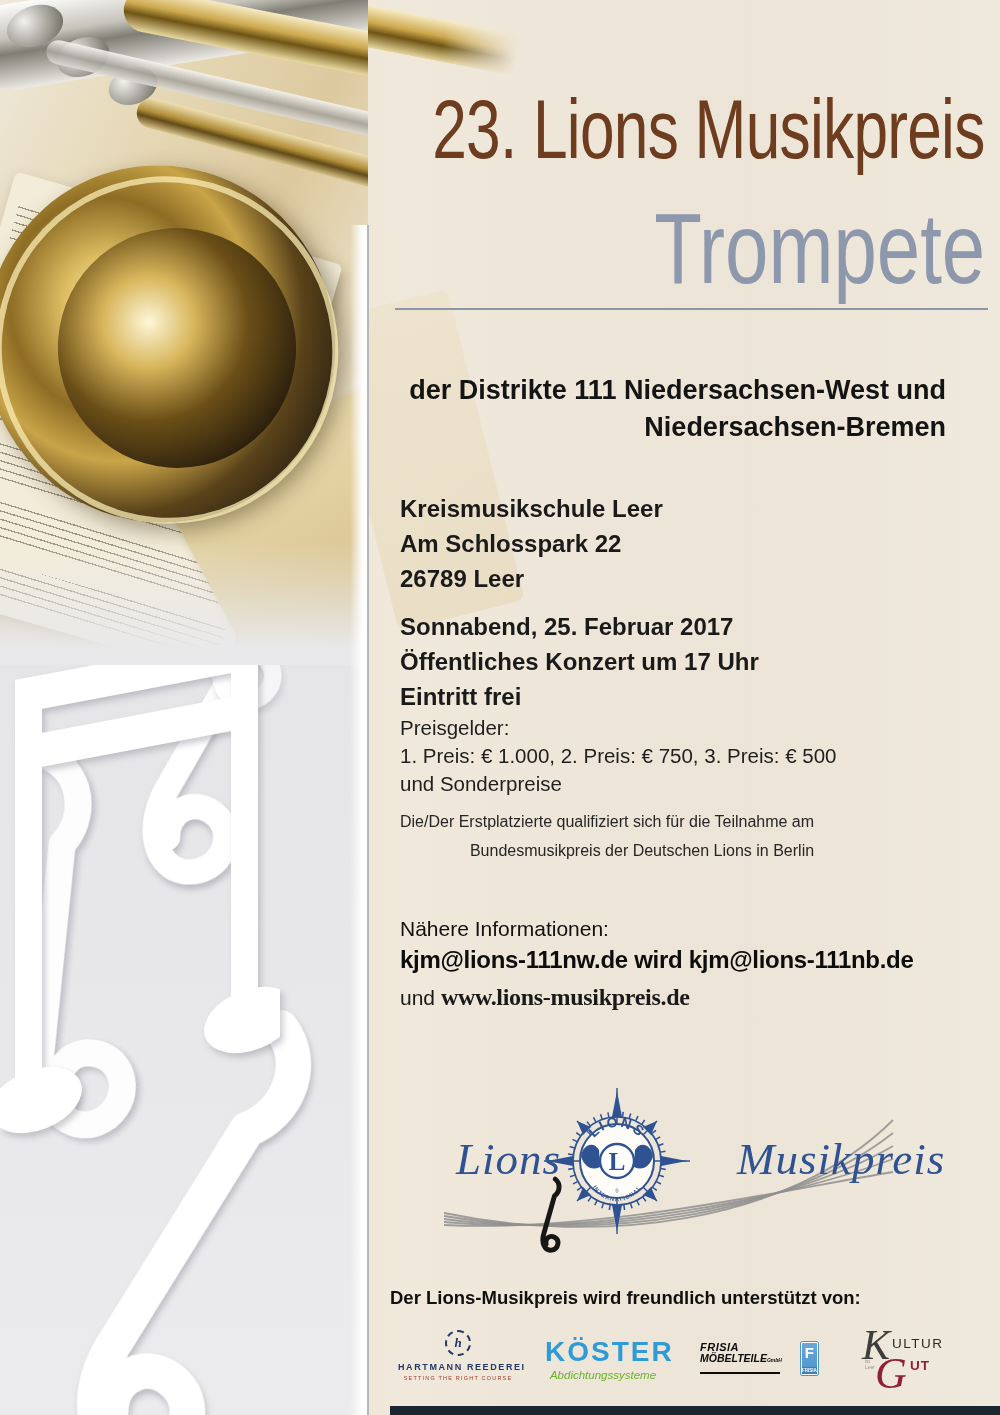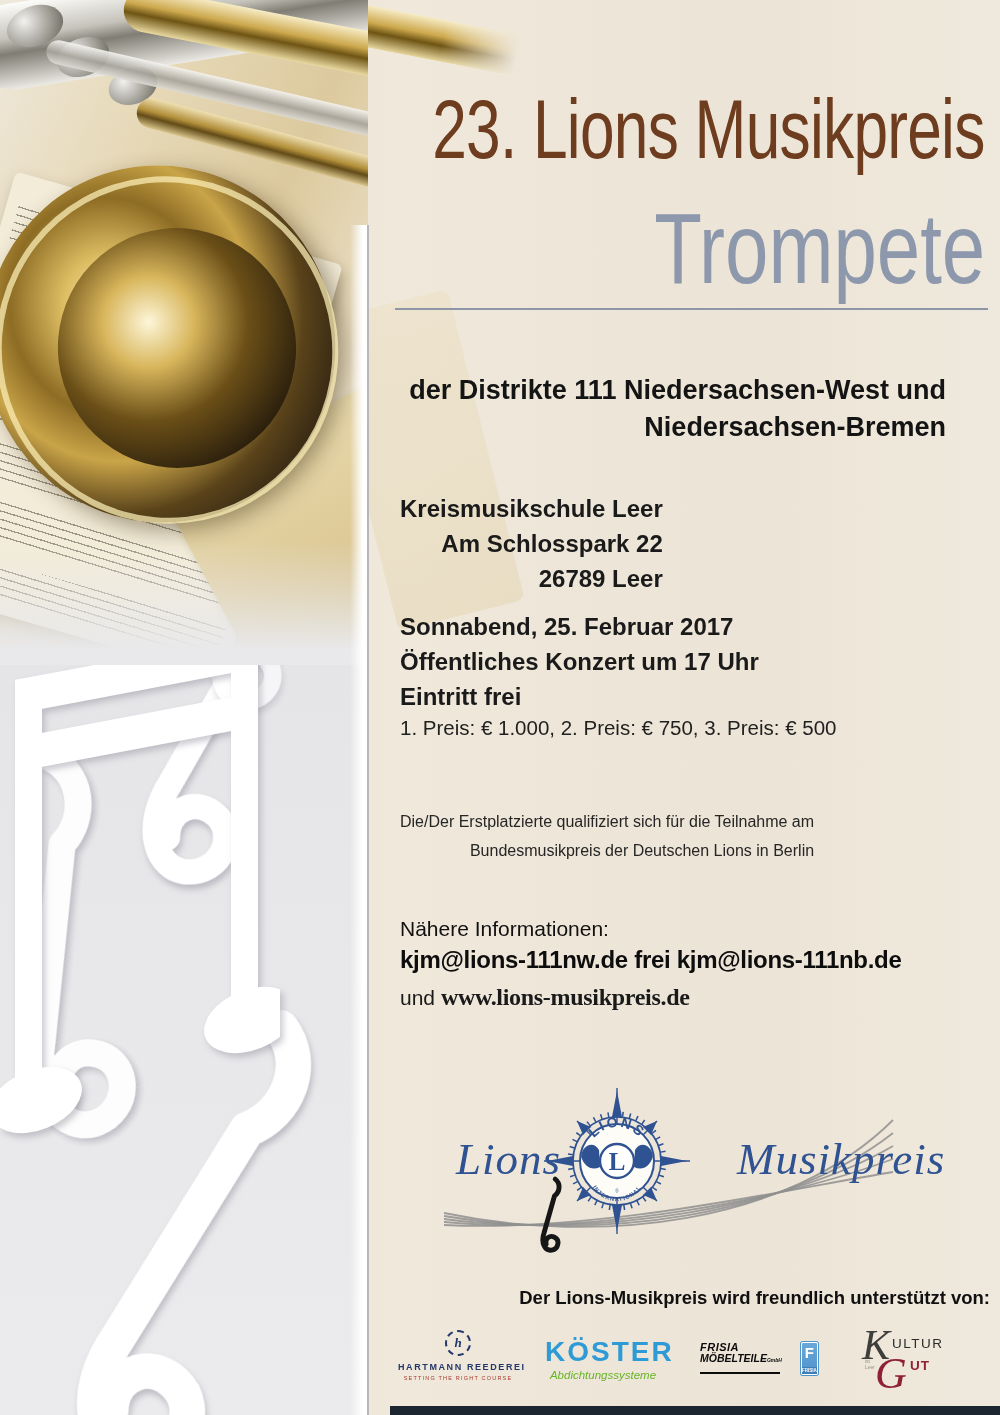--- a/index.html
+++ b/index.html
@@ -72,42 +72,42 @@
   
   .title-main{right:15px; top:88px; font-size:83px; line-height:1; white-space:nowrap;
     color:#6e3c1e; letter-spacing:-1px; transform:scaleX(.75); transform-origin:100% 50%; z-index:7;}
   .title-sub{right:15px; top:198px; font-size:100px; line-height:1; white-space:nowrap;
     color:#8d98ac; letter-spacing:0; transform:scaleX(.78); transform-origin:100% 50%; z-index:7;}
   .title-rule{left:395px; top:308px; width:593px; height:2px; background:#8e97a8; z-index:7;}
 
   
   .districts{left:400px; top:372px; width:546px; font-size:27px; font-weight:bold;
     line-height:37px; text-align:right; color:#141414; z-index:7;}
-  .venue{left:400px; top:491px; font-size:24px; font-weight:bold; line-height:35px; z-index:7;text-align:right;}
+  .venue{left:400px; top:491px; font-size:24px; font-weight:bold; line-height:35px; z-index:7;}
   .event{left:400px; top:609px; font-size:24px; font-weight:bold; line-height:35px; z-index:7;}
   .prizes{left:400px; top:714px; font-size:20.5px; line-height:28px; color:#1f1f1f; z-index:7;}
   .qualification{left:400px; top:808px; font-size:16px; line-height:28.5px; color:#262626; z-index:7;text-align:right;}
   .contact-heading{left:400px; top:917px; font-size:21px; color:#111; z-index:7;}
   .contact-emails{left:400px; top:946px; font-size:24px; font-weight:bold; letter-spacing:-.3px; color:#0d0d0d; z-index:7;}
   .contact-web{left:400px; top:984px; font-size:21px; color:#1a1a1a; z-index:7;}
   .contact-web b{font-size:24px; letter-spacing:-.3px;font-family:Liberation Serif, serif;}
 
   
   .logo-word{top:1133px; font-family:"Liberation Serif", serif; font-style:italic;
     font-size:45px; color:#2f5292; z-index:8; letter-spacing:1px;}
   .logo-word.left{left:456px;}
   .logo-word.right{left:737px;}
   .staff-swoosh{left:438px; top:1085px; z-index:7;}
   .staff-swoosh path{fill:none; stroke:#8f8f8f; stroke-width:1.8; opacity:.85;}
   .clef-black{left:530px; top:1173px; z-index:9;}
   .clef-black path{fill:none; stroke:#161616; stroke-width:14; stroke-linecap:round; stroke-linejoin:round;}
   .emblem{left:542px; top:1086px; z-index:8;}
 
   
-  .support-heading{left:390px; top:1287px; width:600px; text-align:right;
+  .support-heading{left:390px; top:1287px; width:600px; text-align:left;
     font-size:18.5px; font-weight:bold; color:#101010; z-index:7;}
   .sponsor{z-index:7; text-align:center;}
   .hartmann{left:398px; top:1330px; width:120px;}
   .hartmann .ring{width:22px; height:22px; margin:0 auto; border:2px dashed #24376b; border-radius:50%;
     font-family:"Liberation Serif", serif; font-style:italic; font-weight:bold; font-size:13px;
     color:#24376b; line-height:22px;}
   .hartmann .name{margin-top:6px; font-size:9px; font-weight:bold; letter-spacing:1.6px; color:#24376b; white-space:nowrap;}
   .hartmann .tagline{margin-top:3px; font-size:5.5px; letter-spacing:1.2px; color:#a53c2c; white-space:nowrap;}
   .koester{left:545px; top:1336px; width:116px;}
   .koester .name{font-size:28px; font-weight:bold; letter-spacing:2px; color:#2e9bd6;}
@@ -202,30 +202,32 @@
     <div>26789 Leer</div>
   </div>
 
   <div class="abs event">
     <div>Sonnabend, 25. Februar 2017</div>
     <div>Öffentliches Konzert um 17 Uhr</div>
     <div>Eintritt frei</div>
   </div>
 
   <div class="abs prizes">
+    <div>Preisgelder:</div>
     <div>1. Preis: € 1.000, 2. Preis: € 750, 3. Preis: € 500</div>
+    <div>und Sonderpreise</div>
   </div>
 
   <div class="abs qualification">
     <div>Die/Der Erstplatzierte qualifiziert sich für die Teilnahme am</div>
     <div>Bundesmusikpreis der Deutschen Lions in Berlin</div>
   </div>
 
   <div class="abs contact-heading">Nähere Informationen:</div>
-  <div class="abs contact-emails">kjm@lions-111nw.de frei kjm@lions-111nb.de</div>
+  <div class="abs contact-emails">kjm@lions-111nw.de wird kjm@lions-111nb.de</div>
   <div class="abs contact-web"><span>und </span><b>www.lions-musikpreis.de</b></div>
 
   <svg class="abs staff-swoosh" width="480" height="175" viewBox="0 0 480 175">
     <path d="M6,128 C160,160 350,140 455,35"></path>
     <path d="M6,131 C160,157 350,131 455,48"></path>
     <path d="M6,134 C160,154 350,122 455,61"></path>
     <path d="M6,137 C160,151 350,113 455,74"></path>
     <path d="M6,140 C160,148 350,104 455,87"></path>
   </svg>
   <div class="abs logo-word left">Lions</div>

